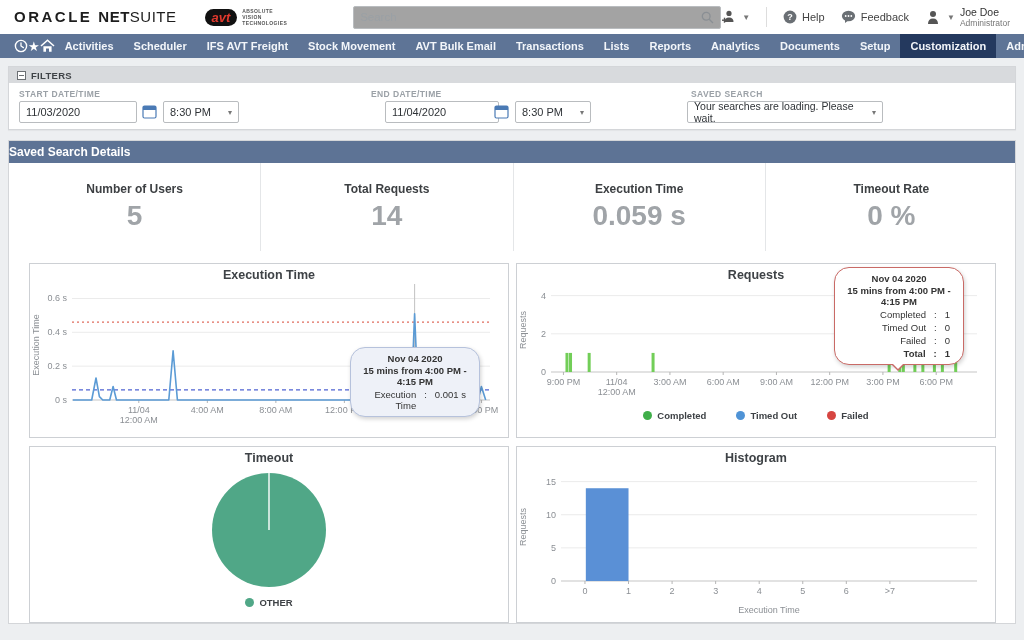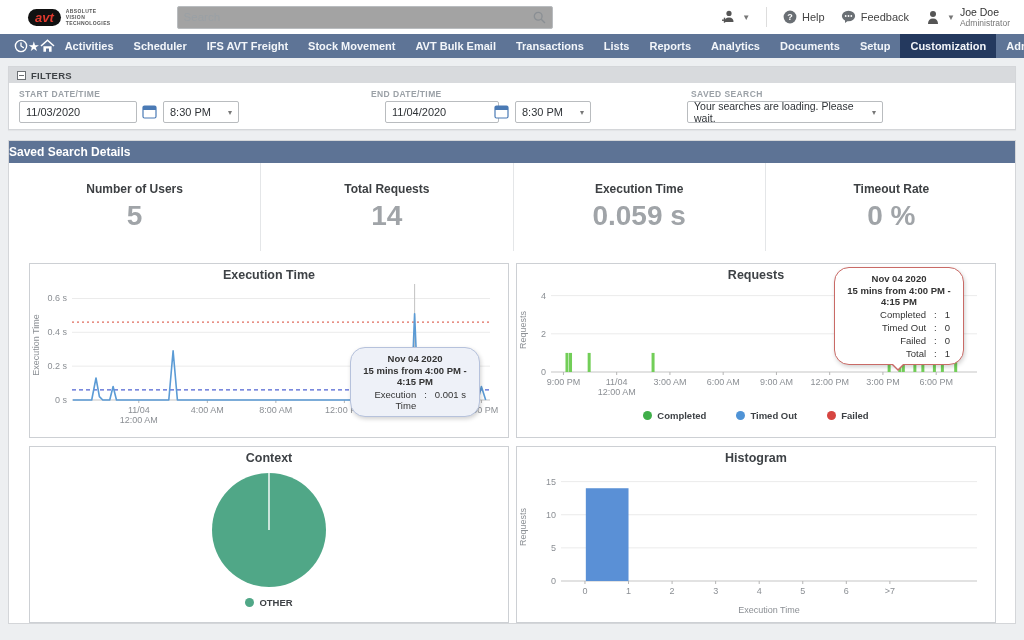--- a/index.html
+++ b/index.html
@@ -71,30 +71,34 @@
   
   .tt { position:absolute; border-radius:15px; font-size:9.5px; color:#333; text-align:center; padding:5px 7px; box-shadow:1px 2px 4px rgba(0,0,0,.18); z-index:5; }
   .tt-exec { left:320px; top:83px; width:130px; background:#eef1f8; border:1px solid #b6c2dc; }
   .tt-req  { left:317px; top:3px;  width:130px; background:#fff; border:1px solid #c96a66; }
   .tt-req::after { content:""; position:absolute; left:44%; bottom:-7px; border:7px solid transparent; border-top-color:#c96a66; border-bottom:none; }
   .tt-req::before { content:""; position:absolute; left:calc(44% + 1px); bottom:-5px; border:6px solid transparent; border-top-color:#fff; border-bottom:none; z-index:1; }
   .tt-date { font-weight:bold; }
   .tt-range { font-weight:bold; margin-top:1px; }
   .tt-row { display:flex; justify-content:flex-end; gap:8px; margin-top:2px; padding-right:6px; }
   .tt-row .lbl { flex:1; text-align:right; }
-  .tt-row.bold { font-weight:normal; }
+  .tt-row.bold { font-weight:bold; }
 
   .pie-wrap { display:flex; flex-direction:column; align-items:center; }
 </style>
 </head>
 <body>
 
 <div class="page">
 
   <header class="topbar">
+    <div class="oracle-logo">
+      <span class="oracle">ORACLE</span>
+      <span><span class="net">NET</span><span class="suite">SUITE</span></span>
+    </div>
     <div class="avt">
       <span class="avt-badge">avt</span>
       <span class="avt-lines">
         <span>ABSOLUTE</span><br>
         <span>VISION</span><br>
         <span>TECHNOLOGIES</span>
       </span>
     </div>
     <div class="searchbox">
       <input type="text" placeholder="Search" style="">
@@ -359,21 +363,21 @@
           </div>
         <div class="tt-row bold">
             <span class="lbl">Total</span>
             <span>:</span>
             <span>1</span>
           </div>
       </div>
     </div>
 
     <div class="chart-card cc3">
-      <div class="chart-title">Context</div>
+      <div class="chart-title">Timeout</div>
       <div class="pie-wrap">
         <svg width="118" height="118" style="margin-top:6px">
             <circle cx="59" cy="59" r="57" fill="#50a787"></circle>
             <line x1="59" y1="59" x2="59" y2="2" stroke="#fff" stroke-width="1.4"></line>
           </svg>
         <div class="legend" style="margin-top:8px">
           <span class="legend-item">
               <span class="dot" style="background: rgb(80, 167, 135);"></span>
               <span>OTHER</span>
             </span>

